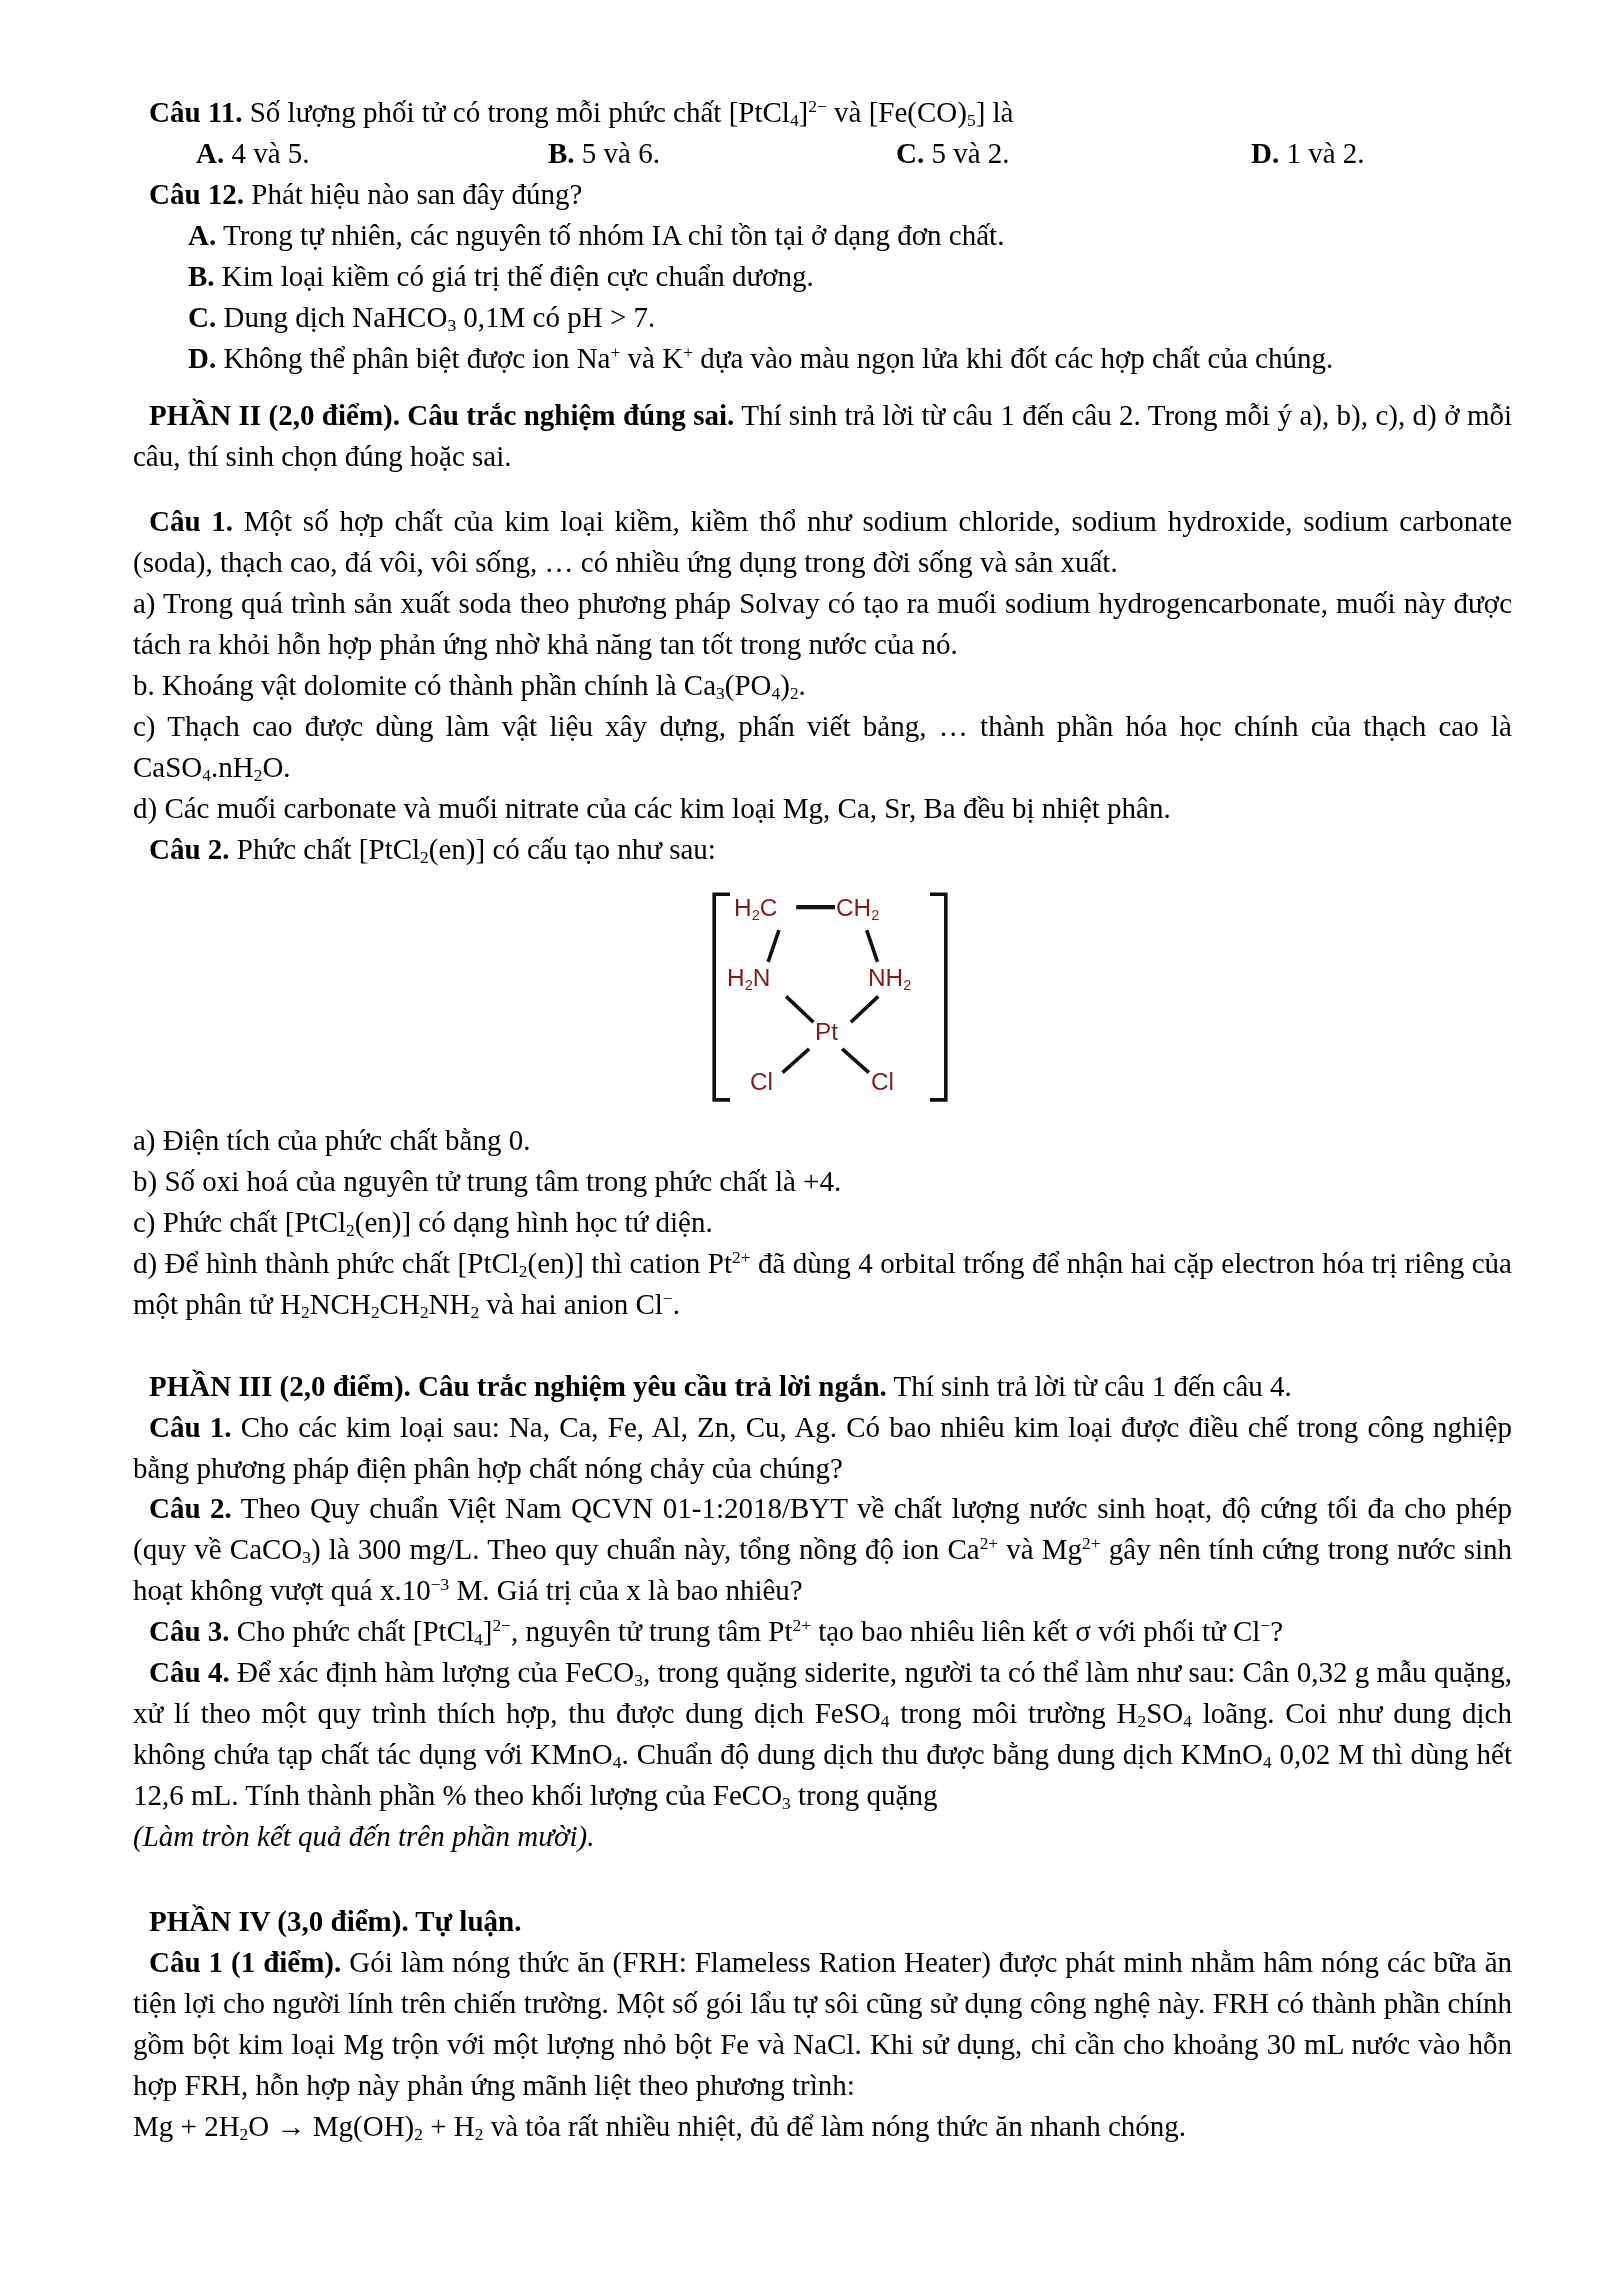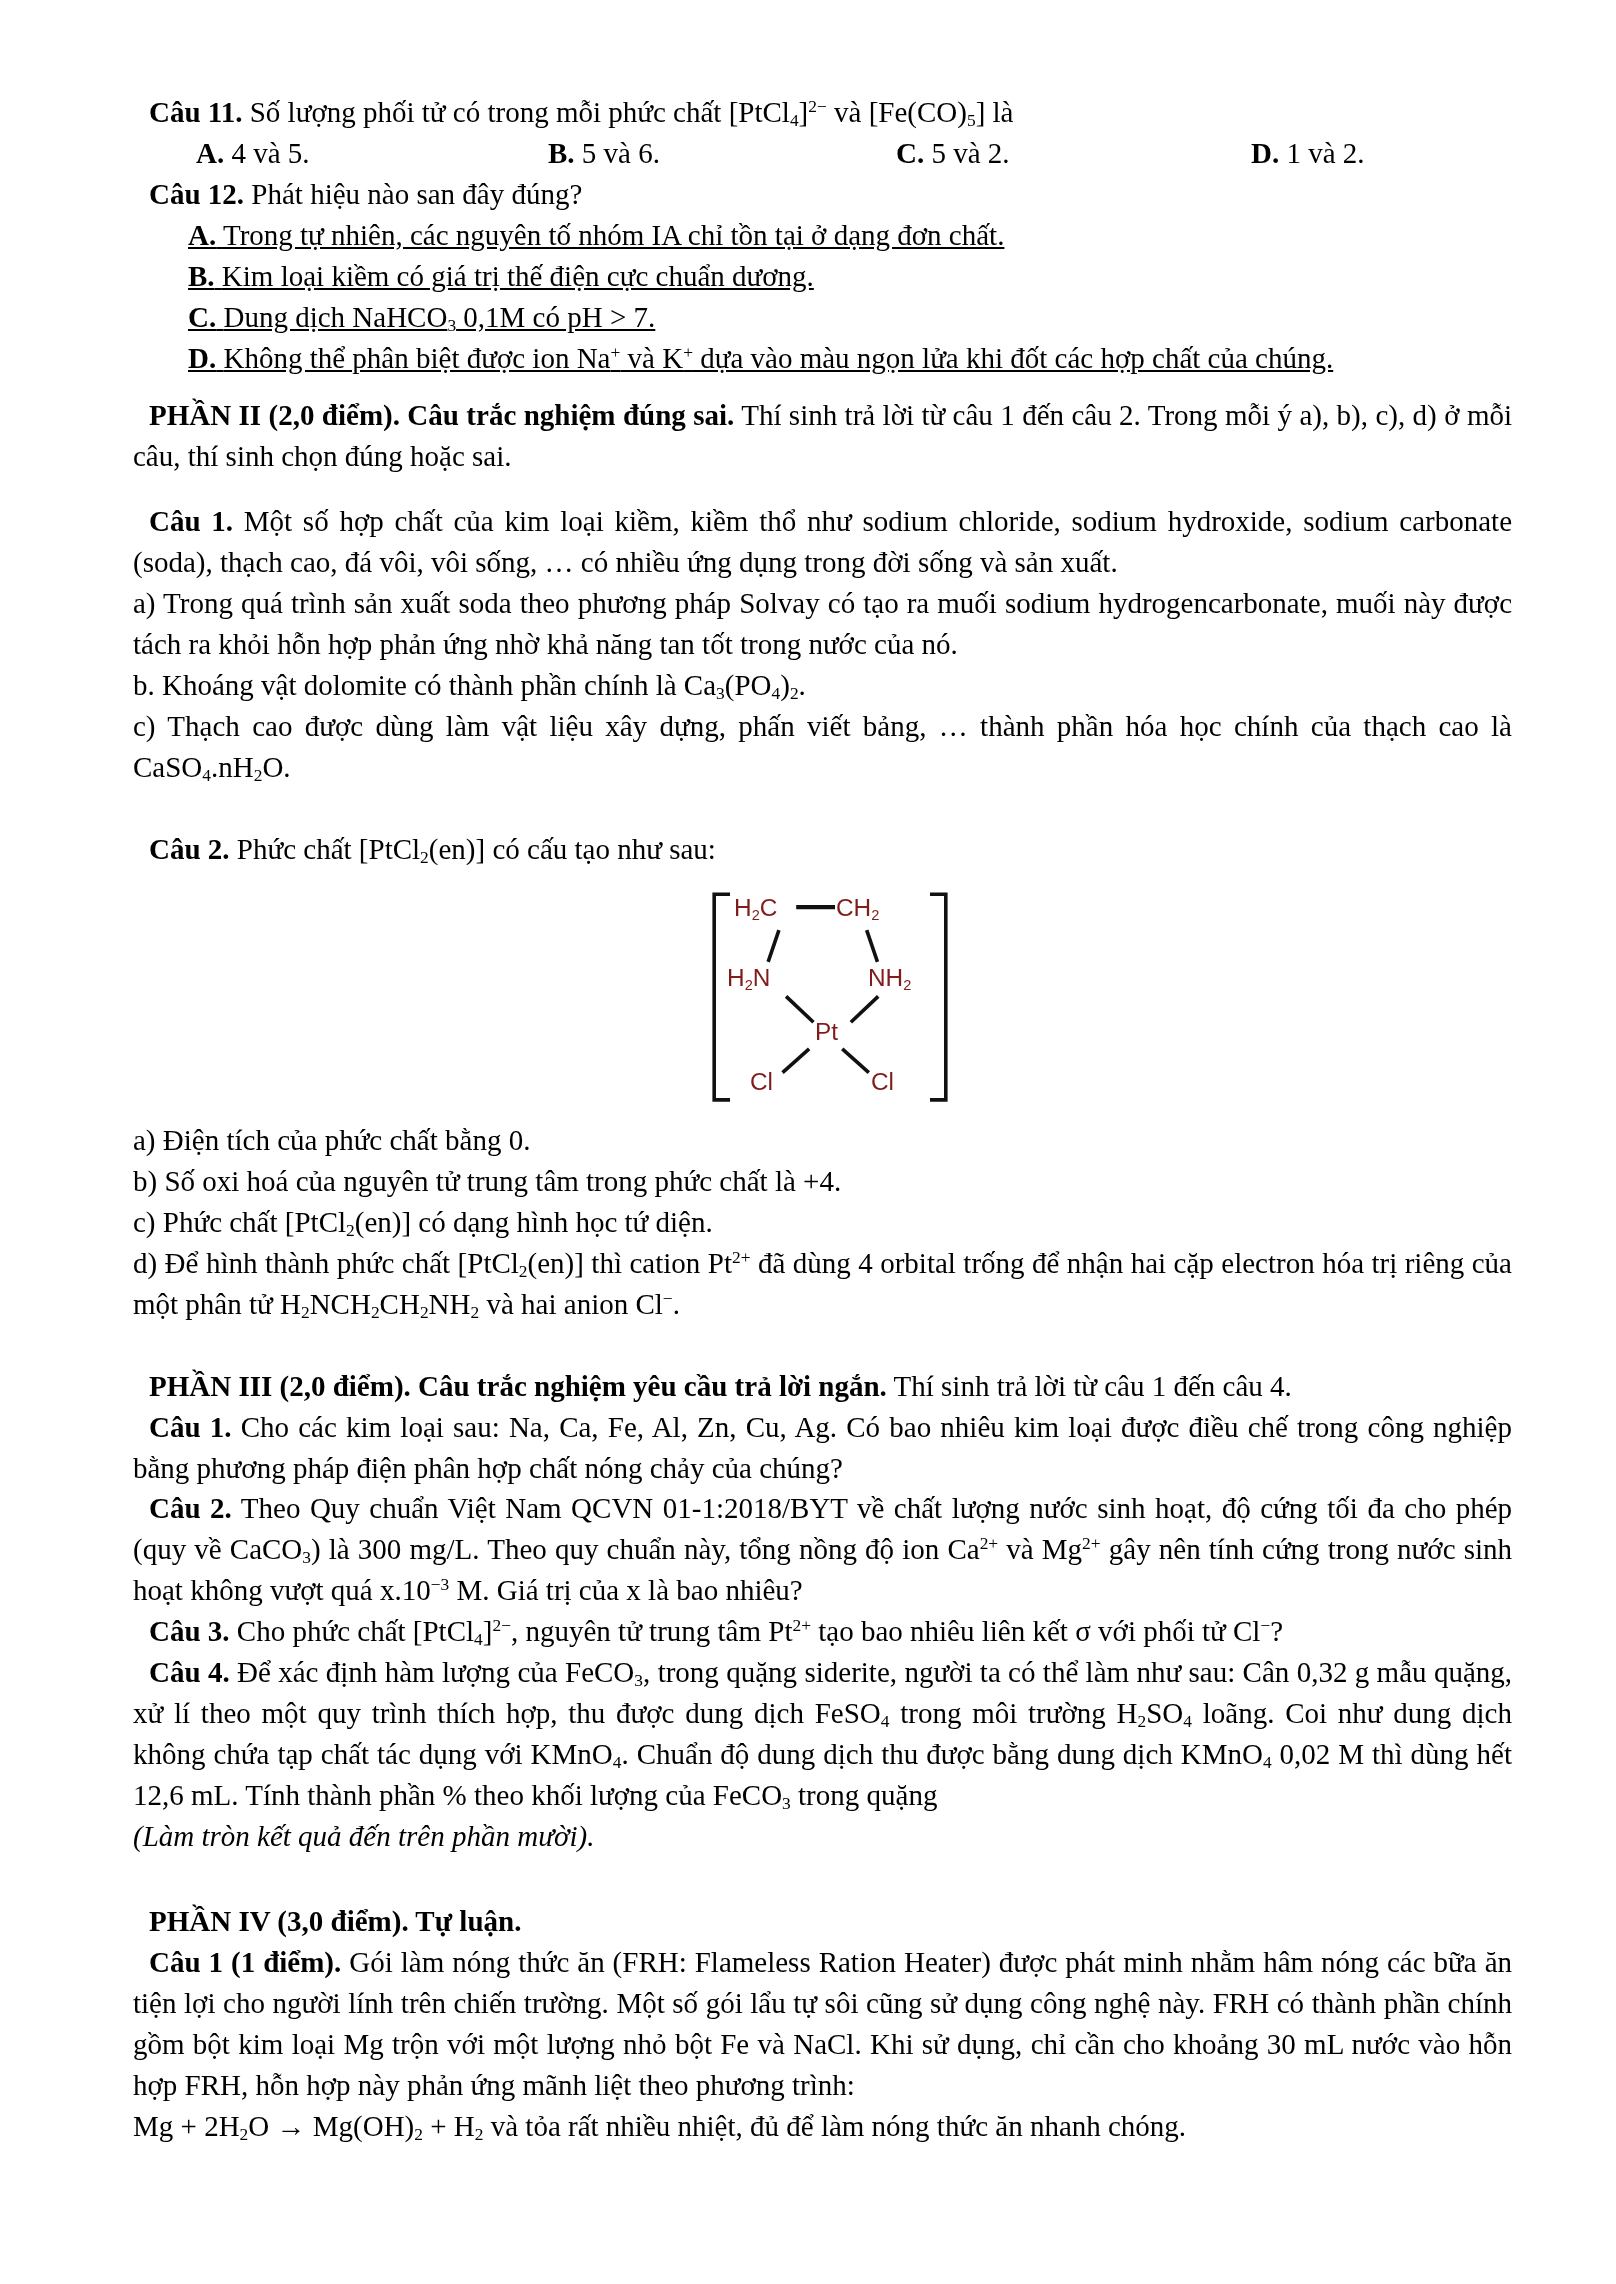--- a/index.html
+++ b/index.html
@@ -8,21 +8,21 @@
     overflow:hidden;position:relative;
     font-family:"Liberation Serif","DejaVu Serif",serif;
   }
   .content{position:absolute;left:133px;top:0;width:1379px;height:2284px;}
   .blk{position:absolute;left:0;width:1379px;font-size:29px;line-height:41px;text-align:justify;margin:0;}
   .blk p{margin:0;}
   .single{text-align:left;}
   b.lbl{font-weight:bold;margin-left:16px;}
   .optrow{height:41px;}
   .optrow .opt{position:absolute;top:0;white-space:nowrap;}
-  .indent{padding-left:39px;text-decoration:underline;}
+  .indent{padding-left:39px;}
   .italic{font-style:italic;}
   sub{font-size:60%;vertical-align:-0.25em;line-height:0;}
   sup{font-size:60%;vertical-align:0.55em;line-height:0;}
   .diagram{position:absolute;left:574px;top:887px;width:246px;height:223px;}
   .diagram svg{position:absolute;left:0;top:0;}
   .dlabel{
     position:absolute;white-space:nowrap;
     font-family:"Liberation Sans","DejaVu Sans",sans-serif;
     font-size:24.4px;line-height:1;color:#7f1d1d;
   }
@@ -50,20 +50,21 @@
     <p class="indent single"><b class="lbl">D.</b> <span>Không thể phân biệt được ion Na<sup>+</sup> và K<sup>+</sup> dựa vào màu ngọn lửa khi đốt các hợp chất của chúng.</span></p>
   </div>
 
   <p class="blk" style="top:395px"><b class="lbl">PHẦN II (2,0 điểm). Câu trắc nghiệm đúng sai.</b> <span>Thí sinh trả lời từ câu 1 đến câu 2. Trong mỗi ý a), b), c), d) ở mỗi câu, thí sinh chọn đúng hoặc sai.</span></p>
 
   <p class="blk" style="top:501px"><b class="lbl">Câu 1.</b> <span>Một số hợp chất của kim loại kiềm, kiềm thổ như sodium chloride, sodium hydroxide, sodium carbonate (soda), thạch cao, đá vôi, vôi sống, … có nhiều ứng dụng trong đời sống và sản xuất.</span></p>
 
   <p class="blk" style="top:583px">a) Trong quá trình sản xuất soda theo phương pháp Solvay có tạo ra muối sodium hydrogencarbonate, muối này được tách ra khỏi hỗn hợp phản ứng nhờ khả năng tan tốt trong nước của nó.</p>
   <p class="blk" style="top:665px">b. Khoáng vật dolomite có thành phần chính là Ca<sub>3</sub>(PO<sub>4</sub>)<sub>2</sub>.</p>
   <p class="blk" style="top:706px">c) Thạch cao được dùng làm vật liệu xây dựng, phấn viết bảng, … thành phần hóa học chính của thạch cao là CaSO<sub>4</sub>.nH<sub>2</sub>O.</p>
+  <p class="blk" style="top:788px">d) Các muối carbonate và muối nitrate của các kim loại Mg, Ca, Sr, Ba đều bị nhiệt phân.</p>
 
   <p class="blk" style="top:829px"><b class="lbl">Câu 2.</b> <span>Phức chất [PtCl<sub>2</sub>(en)] có cấu tạo như sau:</span></p>
 
   <div class="diagram">
     <svg width="246" height="223" viewBox="0 0 342 310">
       <polyline points="32,10 10,10 10,296 32,296" fill="none" stroke="#111" stroke-width="5"></polyline>
       <polyline points="310,10 332,10 332,296 310,296" fill="none" stroke="#111" stroke-width="5"></polyline>
       <line x1="124" y1="28" x2="178" y2="28" stroke="#111" stroke-width="6"></line>
       <line x1="100" y1="60" x2="85" y2="104" stroke="#111" stroke-width="5"></line>
       <line x1="222" y1="60" x2="237" y2="104" stroke="#111" stroke-width="5"></line>

